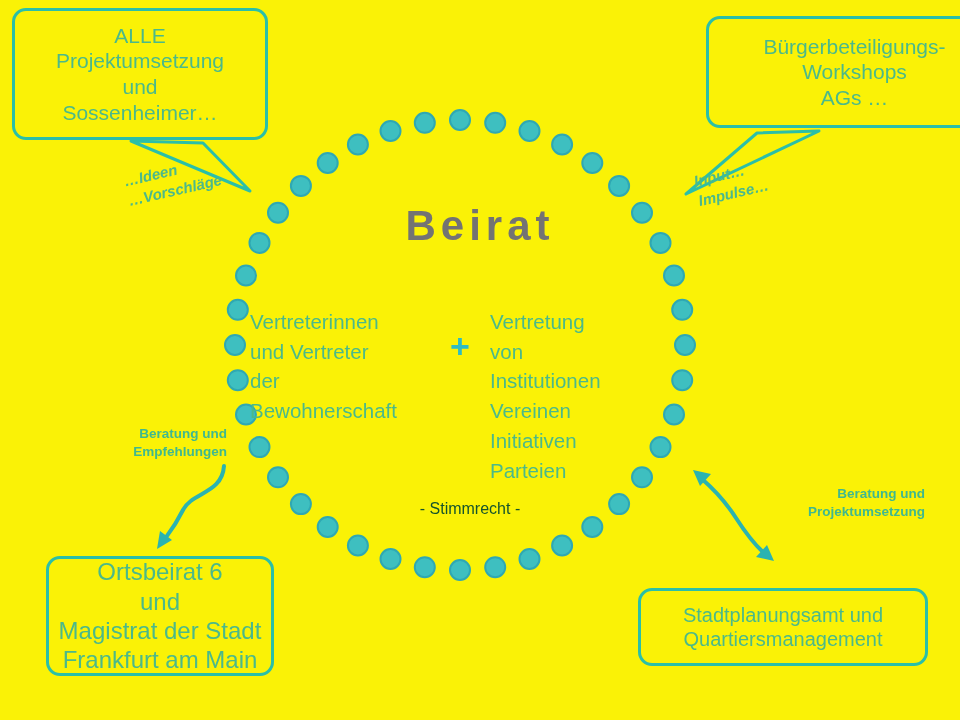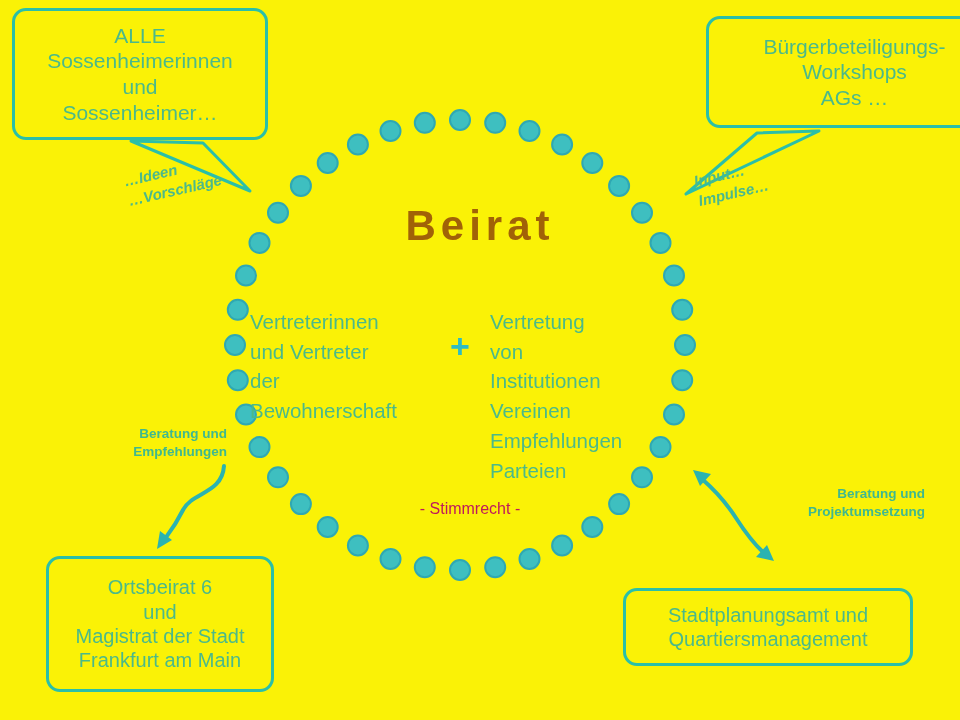--- a/index.html
+++ b/index.html
@@ -21,22 +21,22 @@
     text-align:center;
     line-height:1.22;
     display:flex;
     align-items:center;
     justify-content:center;
   }
   .bubble .txt{white-space:pre-line;width:100%;}
 
   #bubble-all{left:12px;top:8px;width:256px;height:132px;font-size:21px;}
   #bubble-workshops{left:706px;top:16px;width:297px;height:112px;font-size:21px;}
-  #box-ortsbeirat{left:46px;top:556px;width:228px;height:136px;font-size:20px;}
-  #box-stadtplanung{left:623px;top:588px;width:290px;height:78px;font-size:20px;}
+  #box-ortsbeirat{left:46px;top:556px;width:228px;height:120px;font-size:24px;}
+  #box-stadtplanung{left:638px;top:588px;width:290px;height:78px;font-size:20px;}
 
   .side-label{
     position:absolute;
     color:#3FB88F;
     font-size:13.5px;
     font-weight:bold;
     text-align:right;
     line-height:1.35;
     white-space:pre-line;
   }
@@ -52,21 +52,21 @@
     line-height:1.3;
     white-space:pre-line;
   }
   #label-ideen{left:122px;top:172px;transform:rotate(-13deg);transform-origin:left top;}
   #label-input{left:692px;top:172px;transform:rotate(-13deg);transform-origin:left top;}
 
   #title-beirat{
     position:absolute;
     left:0;top:202px;width:960px;
     text-align:center;
-    color:#a16207;
+    color:#737373;
     font-size:42px;
     font-weight:bold;
     letter-spacing:5px;
   }
 
   .col{
     position:absolute;
     color:#4BB98A;
     font-size:20.5px;
     line-height:1.45;
@@ -74,21 +74,21 @@
   }
   #col-left{left:250px;top:307px;width:215px;}
   #col-right{left:490px;top:307px;width:215px;}
 
   #plus-sign{
     position:absolute;left:440px;top:326px;width:40px;height:40px;
     color:#2FBCC2;font-size:34px;font-weight:bold;line-height:40px;text-align:center;
   }
   #label-stimmrecht{
     position:absolute;left:350px;top:500px;width:240px;
-    text-align:center;color:#be185d;font-size:16px;
+    text-align:center;color:#14532d;font-size:16px;
   }
 
   svg.layer{position:absolute;left:0;top:0;width:960px;height:720px;pointer-events:none;}
 </style>
 </head>
 <body>
 
 <div id="stage">
 
   <svg class="layer" viewBox="0 0 960 720">
@@ -142,21 +142,21 @@
     <path d="M 224 466 C 222 494 192 492 183 510 C 175 526 170 532 164 540" fill="none" stroke="#2BB3B0" stroke-width="4" stroke-linecap="round"></path>
     <path d="M 157 549 L 160 531 L 172 540 Z" fill="#2BB3B0"></path>
 
     <path d="M 702 479 C 717 492 727 504 736 518 C 745 532 754 544 764 553" fill="none" stroke="#2BB3B0" stroke-width="4" stroke-linecap="round"></path>
     <path d="M 693 470 L 711 474 L 700 486 Z" fill="#2BB3B0"></path>
     <path d="M 774 561 L 756 557 L 767 545 Z" fill="#2BB3B0"></path>
   </svg>
 
   <div class="bubble" id="bubble-all">
     <span class="txt">ALLE
-Sossenheimerinnen
+Projektumsetzung
 und
 Sossenheimer…</span>
   </div>
 
   <div class="bubble" id="bubble-workshops">
     <span class="txt">Bürgerbeteiligungs-
 Workshops
 AGs …</span>
   </div>
 
@@ -169,21 +169,21 @@
 
   <div class="col" id="col-left">Vertreterinnen
 und Vertreter
 der
 Bewohnerschaft</div>
   <div id="plus-sign">+</div>
   <div class="col" id="col-right">Vertretung
 von
 Institutionen
 Vereinen
-Empfehlungen
+Initiativen
 Parteien</div>
   <div id="label-stimmrecht">- Stimmrecht -</div>
 
   <div class="side-label" id="label-beratung-empfehlungen">Beratung und
 Empfehlungen</div>
   <div class="side-label" id="label-beratung-projekt">Beratung und
 Projektumsetzung</div>
 
   <div class="bubble" id="box-ortsbeirat">
     <span class="txt">Ortsbeirat 6

